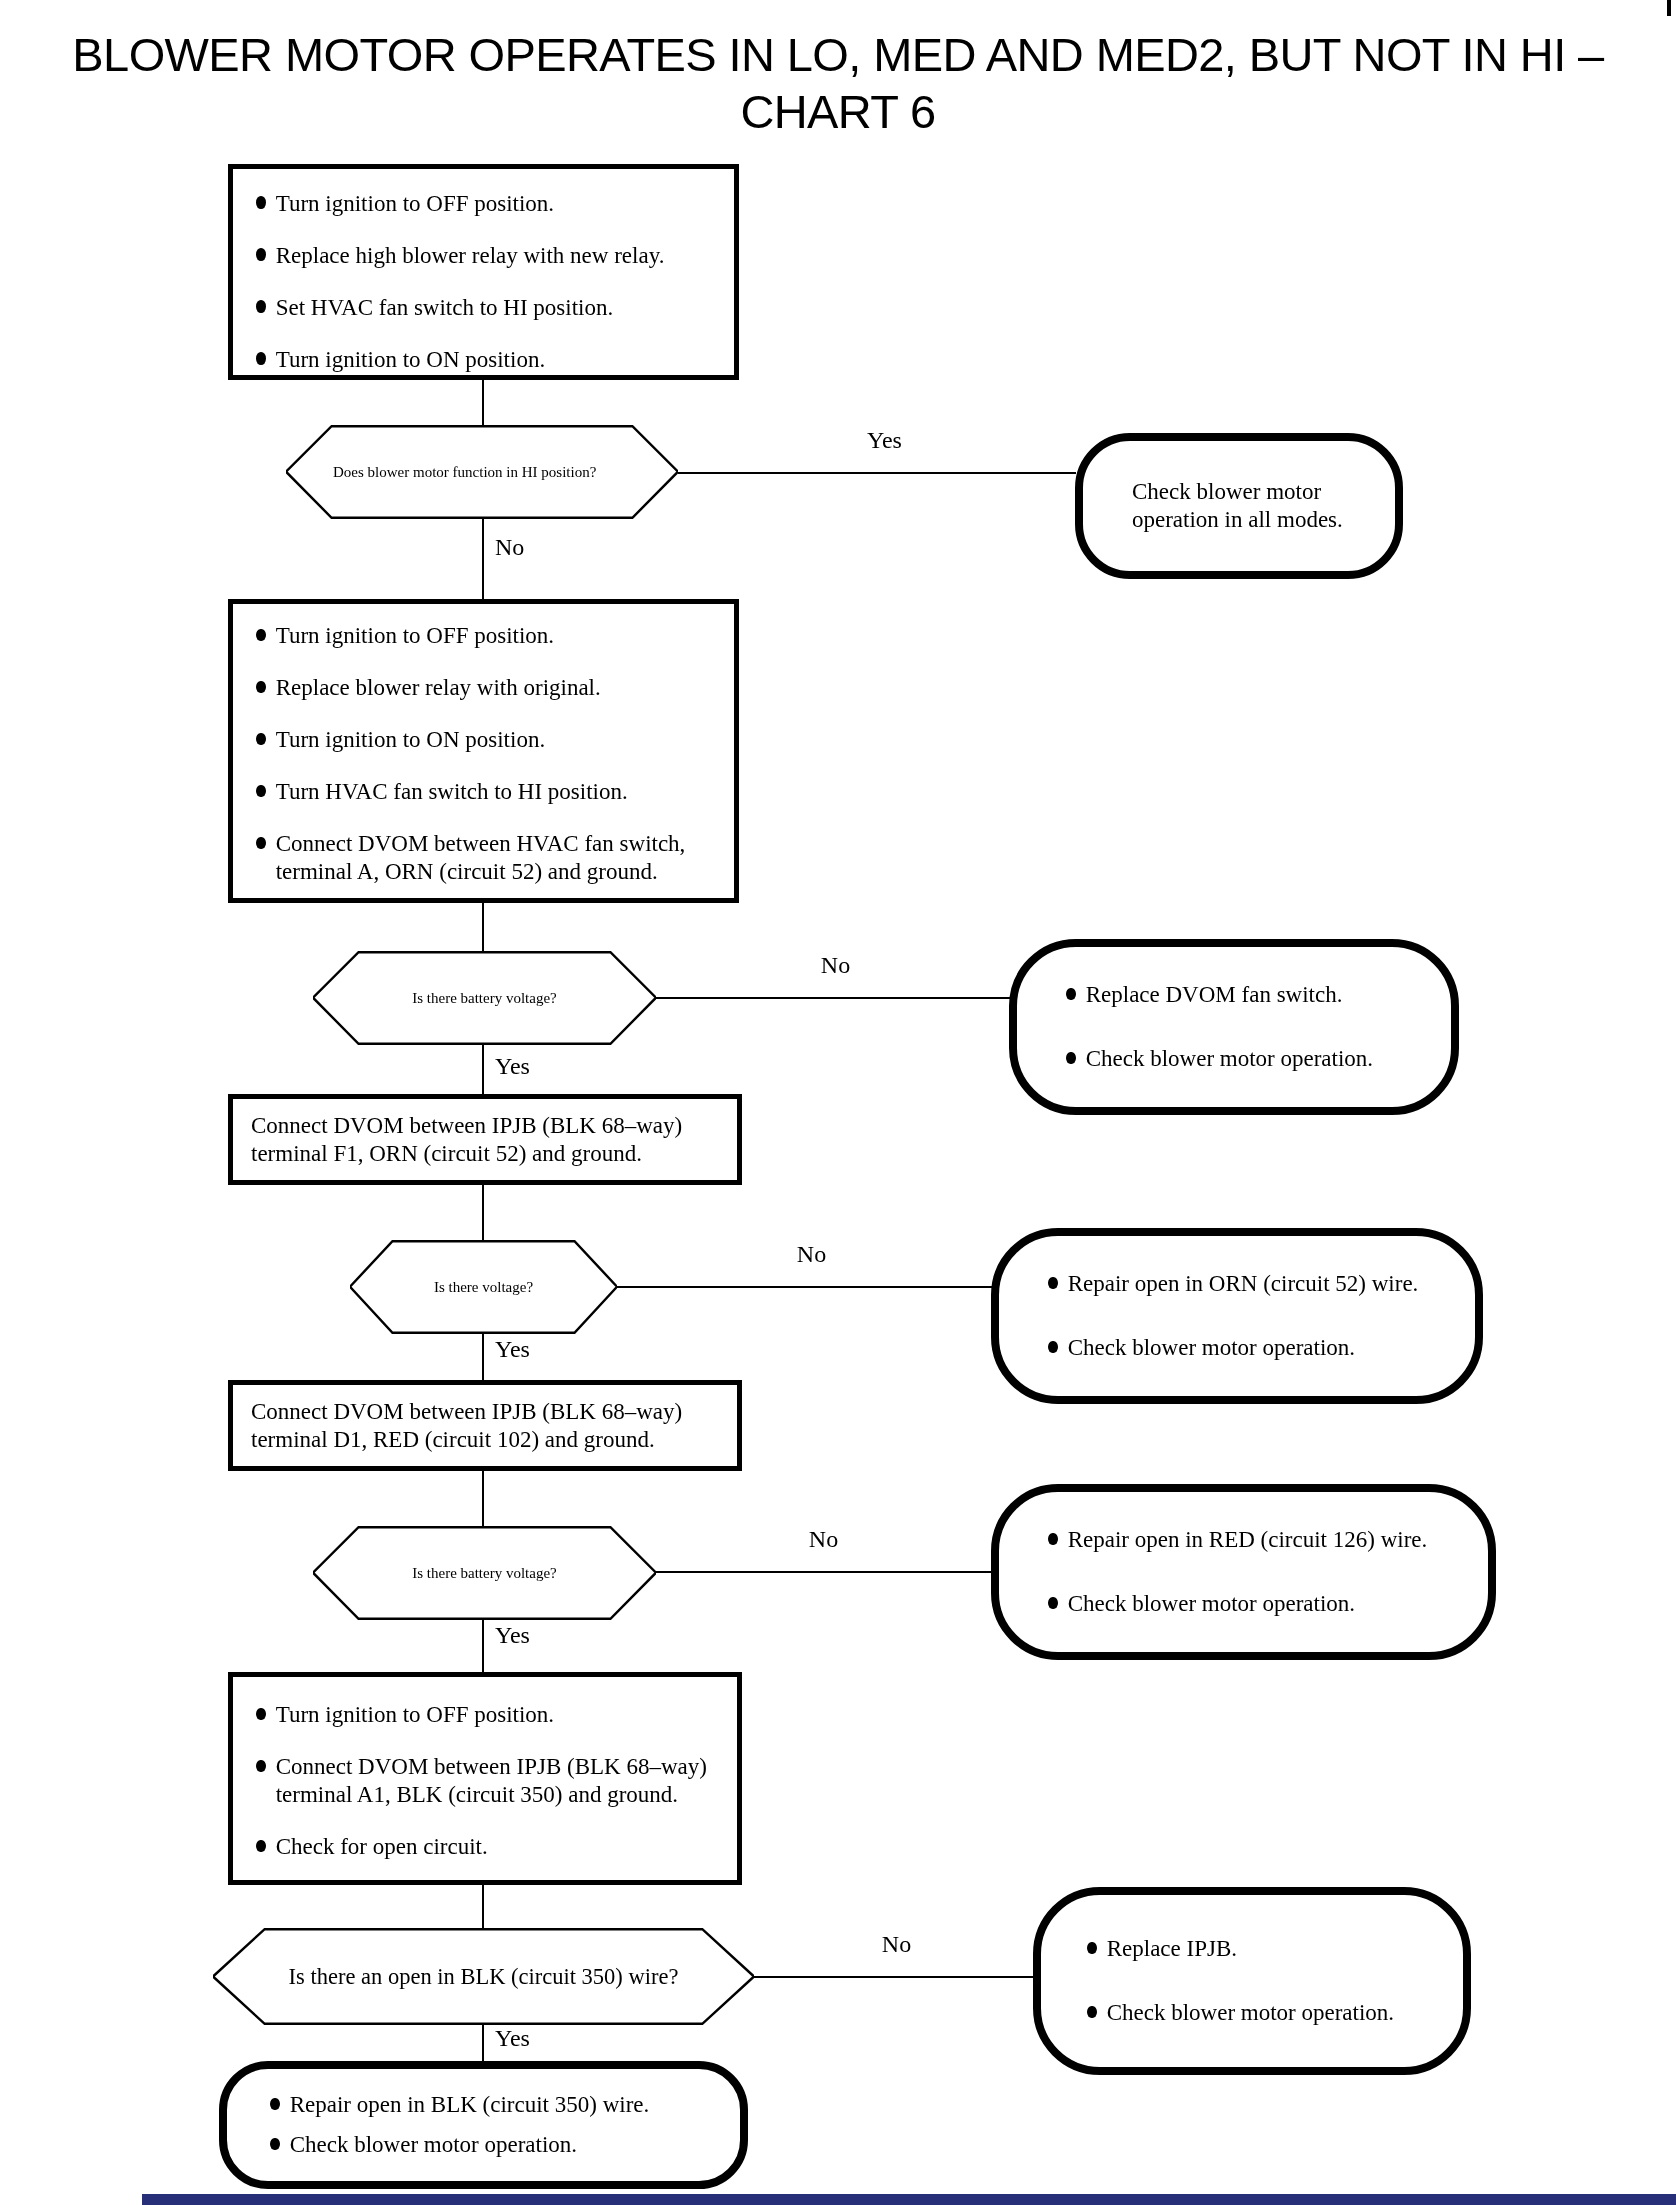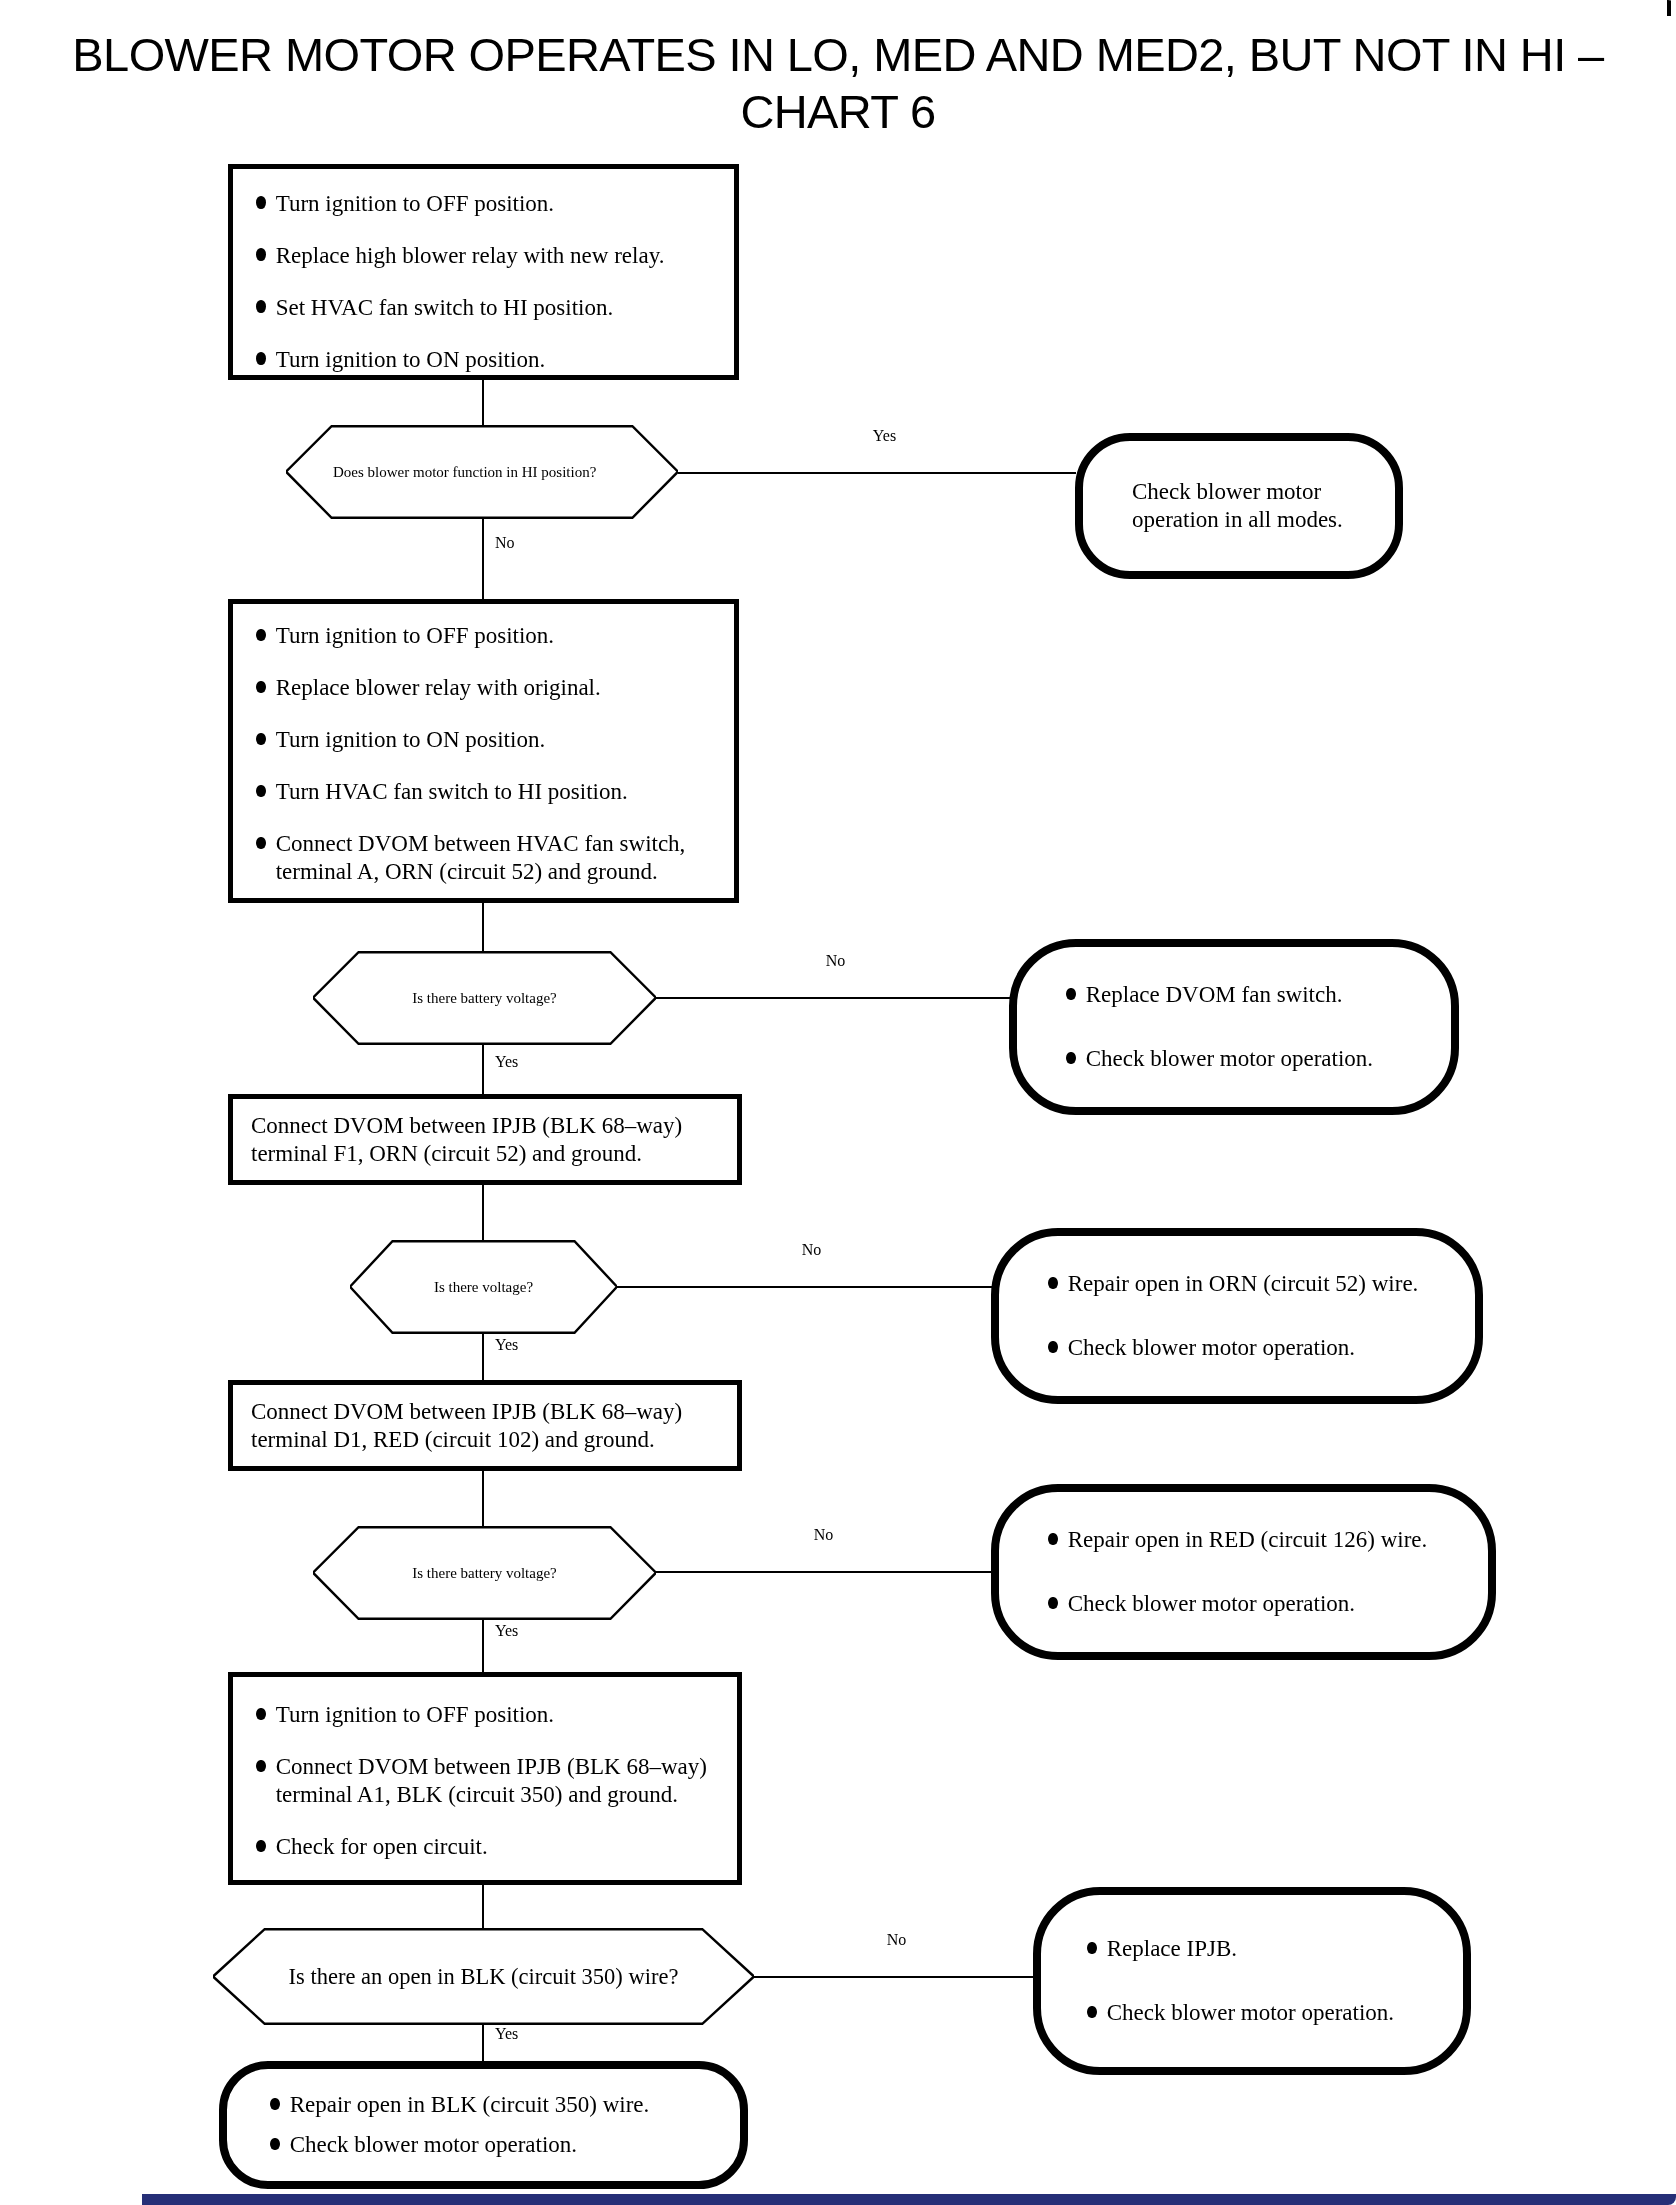--- a/index.html
+++ b/index.html
@@ -1,17 +1,17 @@
 <!DOCTYPE html>
 <html style="font-size:9.7px"><head>
 <meta charset="utf-8">
 <style>
   html,body{margin:0;padding:0;background:#fff;}
   .page{position:relative;width:1676px;height:2205px;background:#ffffff;
-        font-family:"Liberation Serif",serif;color:#000;overflow:hidden;border-radius:8px;}
+        font-family:"Liberation Serif",serif;color:#000;overflow:hidden;}
   .title{position:absolute;top:25.5px;left:0;width:100%;text-align:center;
          font-family:"Liberation Sans",sans-serif;font-size:47px;line-height:57px;
          letter-spacing:-0.6px;font-weight:400;}
   .box{position:absolute;border:5.5px solid #000;background:#fff;box-sizing:border-box;}
   .bullets{padding:20.7px 2.4px 0 23px;}
   .brow{display:flex;align-items:flex-start;margin-bottom:24px;}
   .bdot{flex:0 0 auto;width:9.7px;height:12.8px;background:#000;border-radius:50%;margin-top:6.7px;}
   .btxt{margin-left:10px;font-size:23px;line-height:28px;}
   .textonly{display:flex;align-items:center;padding:0 18px;}
   .ttxt{font-size:23px;line-height:28px;}
@@ -19,21 +19,21 @@
   .hex svg{position:absolute;left:0;top:0;width:100%;height:100%;}
   .hextext{position:absolute;left:0;top:0;right:0;bottom:0;display:flex;align-items:center;
            justify-content:center;font-size:15px;line-height:28px;text-align:center;}
   .hextext.leftwrap{justify-content:flex-start;text-align:left;padding-left:47px;padding-right:61px;}
   .hextext.nowrap{white-space:nowrap;}
   .hextext.small{font-size:22.5px;}
   .rounded{position:absolute;border:8px solid #000;background:#fff;box-sizing:border-box;
            display:flex;flex-direction:column;justify-content:center;}
   .rounded .brow{margin-bottom:0;}
   .line{position:absolute;background:#000;}
-  .lbl{position:absolute;font-size:16px;width:97px;text-align:center;}
+  .lbl{position:absolute;font-size:24px;width:97px;text-align:center;}
   .footerbar{position:absolute;}
   .tick{position:absolute;background:#000;}
 </style>
 </head>
 <body>
 
 <div class="page">
 
   <div class="title">
     <div>BLOWER MOTOR OPERATES IN LO, MED AND MED2, BUT NOT IN HI –</div>

